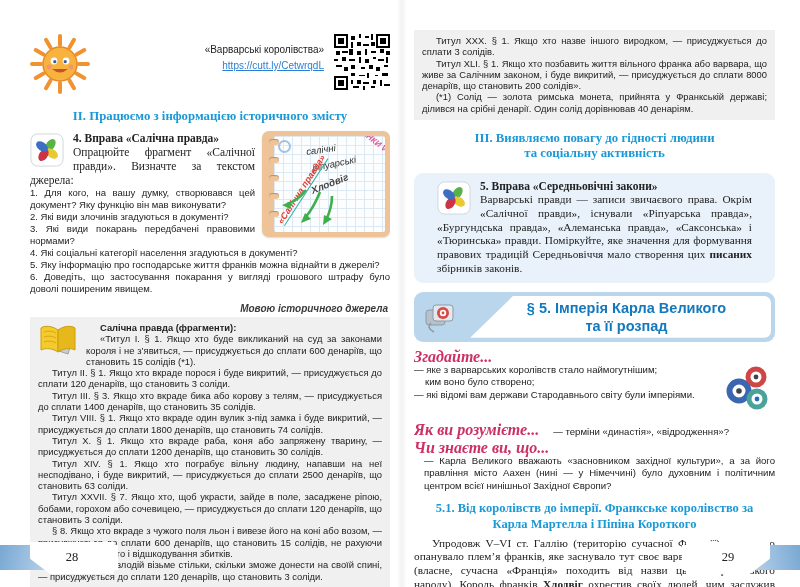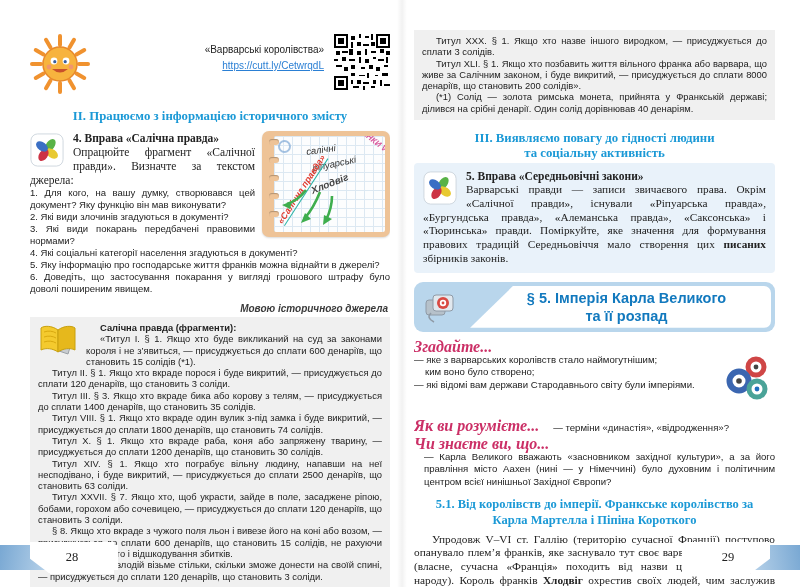--- a/index.html
+++ b/index.html
@@ -47,38 +47,38 @@
 
   
   .src-label { text-align:right; font-size:10px; font-weight:bold; font-style:italic; color:#3a3a3a; margin:8px 2px 3px; }
   .src-box { background:#f0f0f0; padding:5px 8px 6px; font-size:9.4px; line-height:11.3px; }
   .src-box p { margin:0; text-indent:14px; text-align:justify; }
   .src-title { font-weight:bold; }
   .book-icon { float:left; width:40px; height:32px; margin:2px 8px 2px 0; }
 
   
   .src-box-cont { margin-top:30px; }
-  .ex5-box { background:#e9f2fa; border-radius:4px; padding:6px 9px 7px; display:flow-root; margin-top:2px; }
+  .ex5-box { background:#e9f2fa; border-radius:9px; padding:6px 23px 7px; display:flow-root; margin-top:2px; }
   .ex5-body { font-family:"Liberation Serif",serif; font-size:11.3px; line-height:13.8px; text-align:justify; }
   .ex5-body .bld { font-weight:bold; }
 
   .banner { position:relative; height:50px; background:#b9d6ec; border-radius:9px; margin:9px 0 7px; }
   .banner-white { position:absolute; left:50px; right:4px; top:4px; bottom:4px; background:#fff;
     border-radius:0 7px 7px 0; clip-path:polygon(16% 0, 100% 0, 100% 100%, 2% 100%); }
   .banner-title { position:absolute; left:70px; right:6px; top:0; bottom:0; display:flex; flex-direction:column;
     justify-content:center; text-align:center; color:#1279be; font-weight:bold; font-size:14.5px; line-height:18px; }
   .banner-icon { position:absolute; left:9px; top:7px; width:36px; height:36px; }
 
   .rubric { color:#cb2f66; font-family:"Liberation Serif",serif; font-weight:bold; font-style:italic; font-size:16px; line-height:15px; }
   .recall-row { display:flex; }
   .recall-items { flex:1; }
   .dash-line { font-size:9.6px; line-height:12.6px; margin:0; }
   .dash-line.ind { padding-left:11px; }
   .rings-wrap { flex:0 0 50px; width:50px; padding-top:2px; }
-  .inline-row { font-size:9.6px; line-height:13px; margin-top:10px; }
+  .inline-row { font-size:9.6px; line-height:13px; margin-top:4px; }
   .inline-row .rubric { margin-right:14px; }
   .know-text { font-size:9.6px; line-height:12.6px; margin:0 0 0 10px; text-align:justify; }
 
   .sub-head { color:#1b99d6; font-family:"Liberation Serif",serif; font-weight:bold; font-size:12.5px;
     line-height:16px; text-align:center; margin:7px 6px 5px; }
   .body-text { font-family:"Liberation Serif",serif; font-size:11.3px; line-height:13.8px;
     text-align:justify; text-indent:18px; margin:0; }
   .body-text .bld { font-weight:bold; }
 
   
@@ -269,21 +269,21 @@
 </div>
 
 <div class="page" id="pageR">
 
   <div class="src-box src-box-cont">
     <p>Титул XXX. § 1. Якщо хто назве іншого виродком, — присуджується до сплати 3 солідів.</p>
     <p>Титул XLI. § 1. Якщо хто позбавить життя вільного франка або варвара, що живе за Салічним законом, і буде викритий, — присуджується до сплати 8000 денаріїв, що становить 200 солідів».</p>
     <p>(*1) Солід — золота римська монета, прийнята у Франкській державі; ділився на срібні денарії. Один солід дорівнював 40 денаріям.</p>
   </div>
 
-  <div class="sec-head" style="margin-bottom:2px;">
+  <div class="sec-head" style="margin-bottom:12px;">
     <div>ІІІ. Виявляємо повагу до гідності людини</div>
     <div>та соціальну активність</div>
   </div>
 
   <div class="ex5-box">
     <div class="ex-icon">
       <svg width="34" height="34" viewBox="0 0 36 36">
         <rect x="1" y="1" width="34" height="34" rx="7" fill="#fff" stroke="#cdd6dd"></rect>
         <ellipse cx="18" cy="11.5" rx="4.5" ry="7" fill="#58b247" transform="rotate(35 18 18)"></ellipse>
         <ellipse cx="24.5" cy="18" rx="7" ry="4.5" fill="#e8c931" transform="rotate(35 18 18)"></ellipse>

